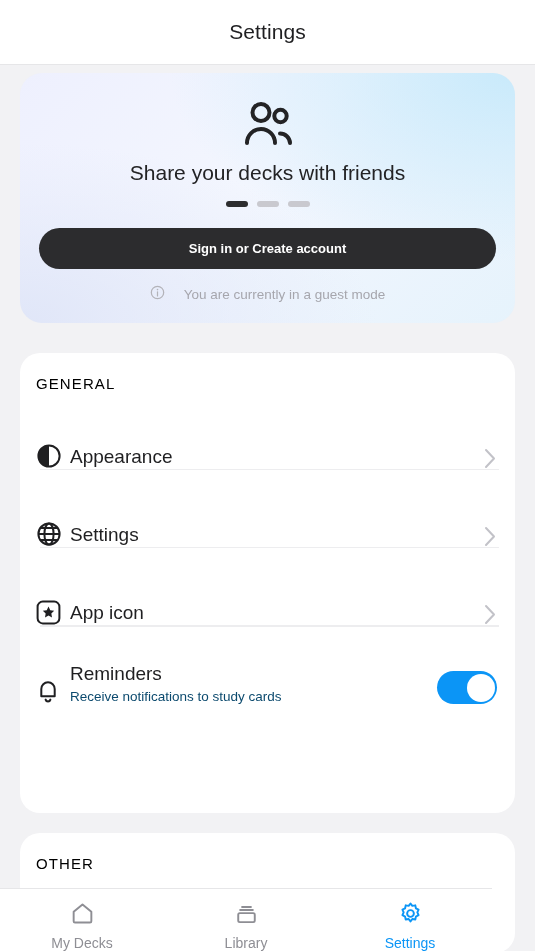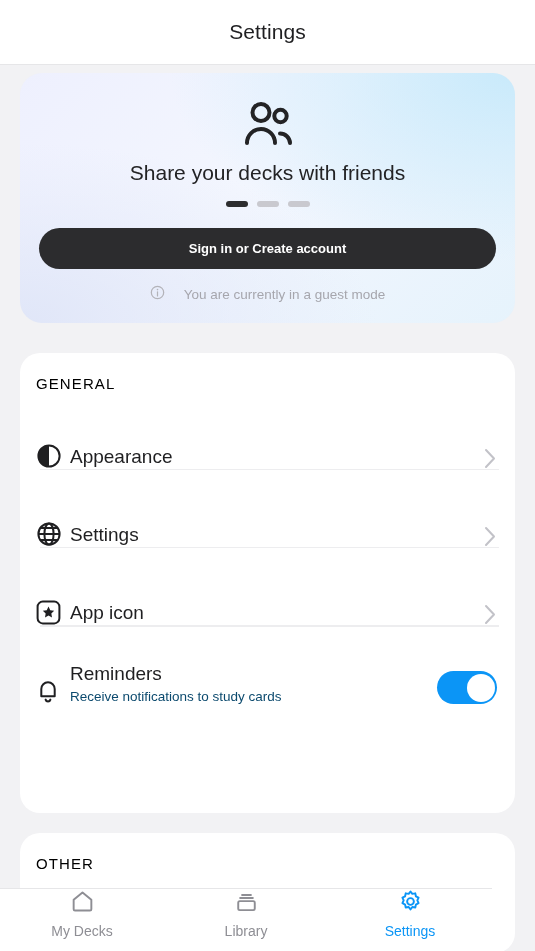--- a/index.html
+++ b/index.html
@@ -83,21 +83,21 @@
   }
   .toggle .knob {
     position:absolute; top:2.5px; left:29.5px;
     width:28px; height:28px; border-radius:50%; background:#ffffff;
   }
 
   
   .tabbar {
     position:absolute; bottom:0; left:0; width:492px; height:63px;
     background:#ffffff; border-top:1px solid #e6e6e8;
-    display:flex; align-items:flex-start;
+    display:flex; align-items:flex-end;
   }
   .tab { flex:1 1 0; display:flex; flex-direction:column; align-items:center; gap:5px; cursor:pointer; }
   .tab .tab-label { font-size:14px; color:#8e8e94; }
   .tab.active .tab-label { color:#0b95f6; }
 </style>
 </head>
 <body>
 
 <div class="screen">
 

